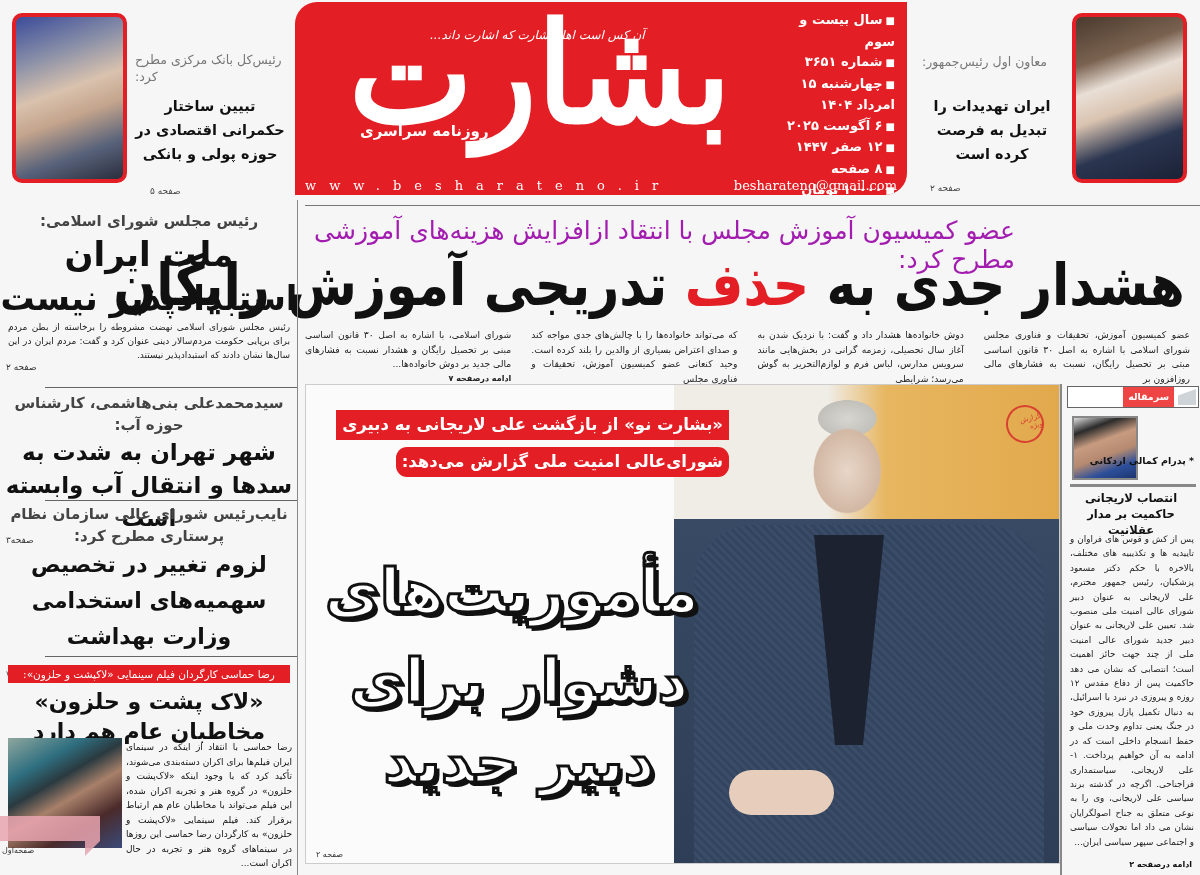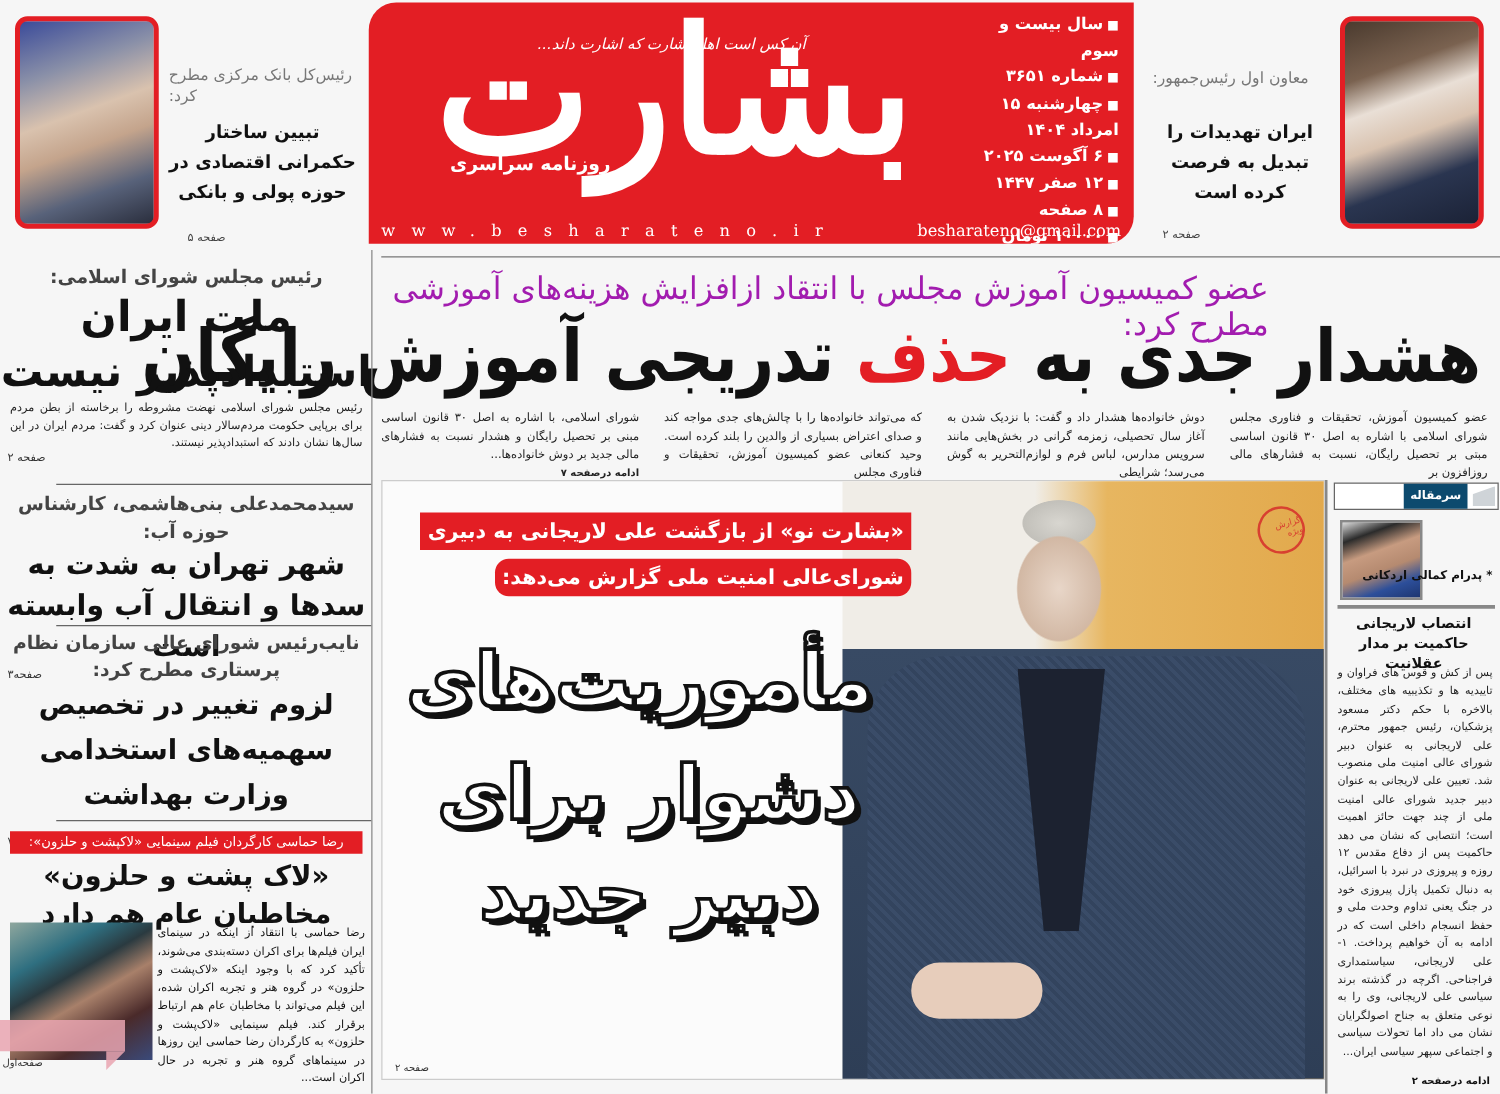--- a/index.html
+++ b/index.html
@@ -101,30 +101,30 @@
     background: #e7cdbb; border-radius: 25px; }
   .stamp { position: absolute; right: 15px; top: 20px; width: 38px; height: 38px; border: 2px solid #d84030;
     border-radius: 50%; color: #d84030; font-size: 7px; display: flex; align-items: center; justify-content: center; transform: rotate(-15deg); }
 
   .feature .bar { position: absolute; right: 330px; height: 30px; background: #e31e24; color: #fff;
     font-weight: bold; font-size: 16.5px; line-height: 30px; padding: 0 6px; white-space: nowrap; }
   .feature .bar1 { top: 25px; }
   .feature .bar2 { top: 62px; border-radius: 11px; }
   .feature .big { position: absolute; right: 360px; width: 360px; text-align: center;
     font-weight: 900; font-size: 60px; color: #fff; line-height: 80px;
-    -webkit-text-stroke: 3px #111; text-shadow: 4px 4px 0 #111; }
+    -webkit-text-stroke: 3px #111; text-shadow: 4px 4px 0 #111; margin-top: 46px; }
   .feature .big1 { top: 120px; }
   .feature .big2 { top: 210px; }
   .feature .big3 { top: 290px; }
   .feature .page-ref { position: absolute; left: 10px; bottom: 4px; font-size: 8px; color: #333; }
 
   
   .editorial { position: absolute; left: 1060px; top: 384px; width: 140px; height: 491px; border-left: 2px solid #888; padding-left: 2px; }
   .ed-head { position: absolute; left: 5px; top: 2px; width: 132px; height: 22px; border: 1px solid #666; background: #fff; }
-  .ed-head .tag { position: absolute; right: 24px; top: 0; height: 20px; padding: 0 5px; background: #0c4a6e; color: #fff; font-size: 9.5px; font-weight: bold; line-height: 20px; }
+  .ed-head .tag { position: absolute; right: 24px; top: 0; height: 20px; padding: 0 5px; background: #ef4444; color: #fff; font-size: 9.5px; font-weight: bold; line-height: 20px; }
   .ed-head .ico { position: absolute; right: 2px; top: 2px; width: 18px; height: 16px; background: #cfd4d8; clip-path: polygon(0 40%,100% 0,100% 100%,0 100%); }
   .ed-photo { position: absolute; left: 10px; top: 32px; width: 66px; height: 64px; border: 2px solid #888;
     background: linear-gradient(160deg,#ddd 0%,#2b2b2b 20%,#c79b80 40%,#b58a70 60%,#2d4f9a 80%,#1d3570 100%); }
   .ed-author { position: absolute; right: 6px; top: 70px; font-size: 9.5px; font-weight: bold; text-align: right; line-height: 13px; }
   .ed-rule { position: absolute; left: 8px; right: 4px; top: 100px; height: 3px; background: #888; }
   .ed-title { position: absolute; left: 4px; right: 4px; top: 106px; text-align: center; font-weight: 900; font-size: 11.5px; line-height: 16px; }
   .ed-body { position: absolute; left: 8px; right: 6px; top: 148px; font-size: 8.8px; line-height: 14.4px; text-align: justify; color: #222; }
   .ed-more { position: absolute; right: 8px; bottom: 6px; font-size: 8px; font-weight: bold; }
 </style>
 </head>

